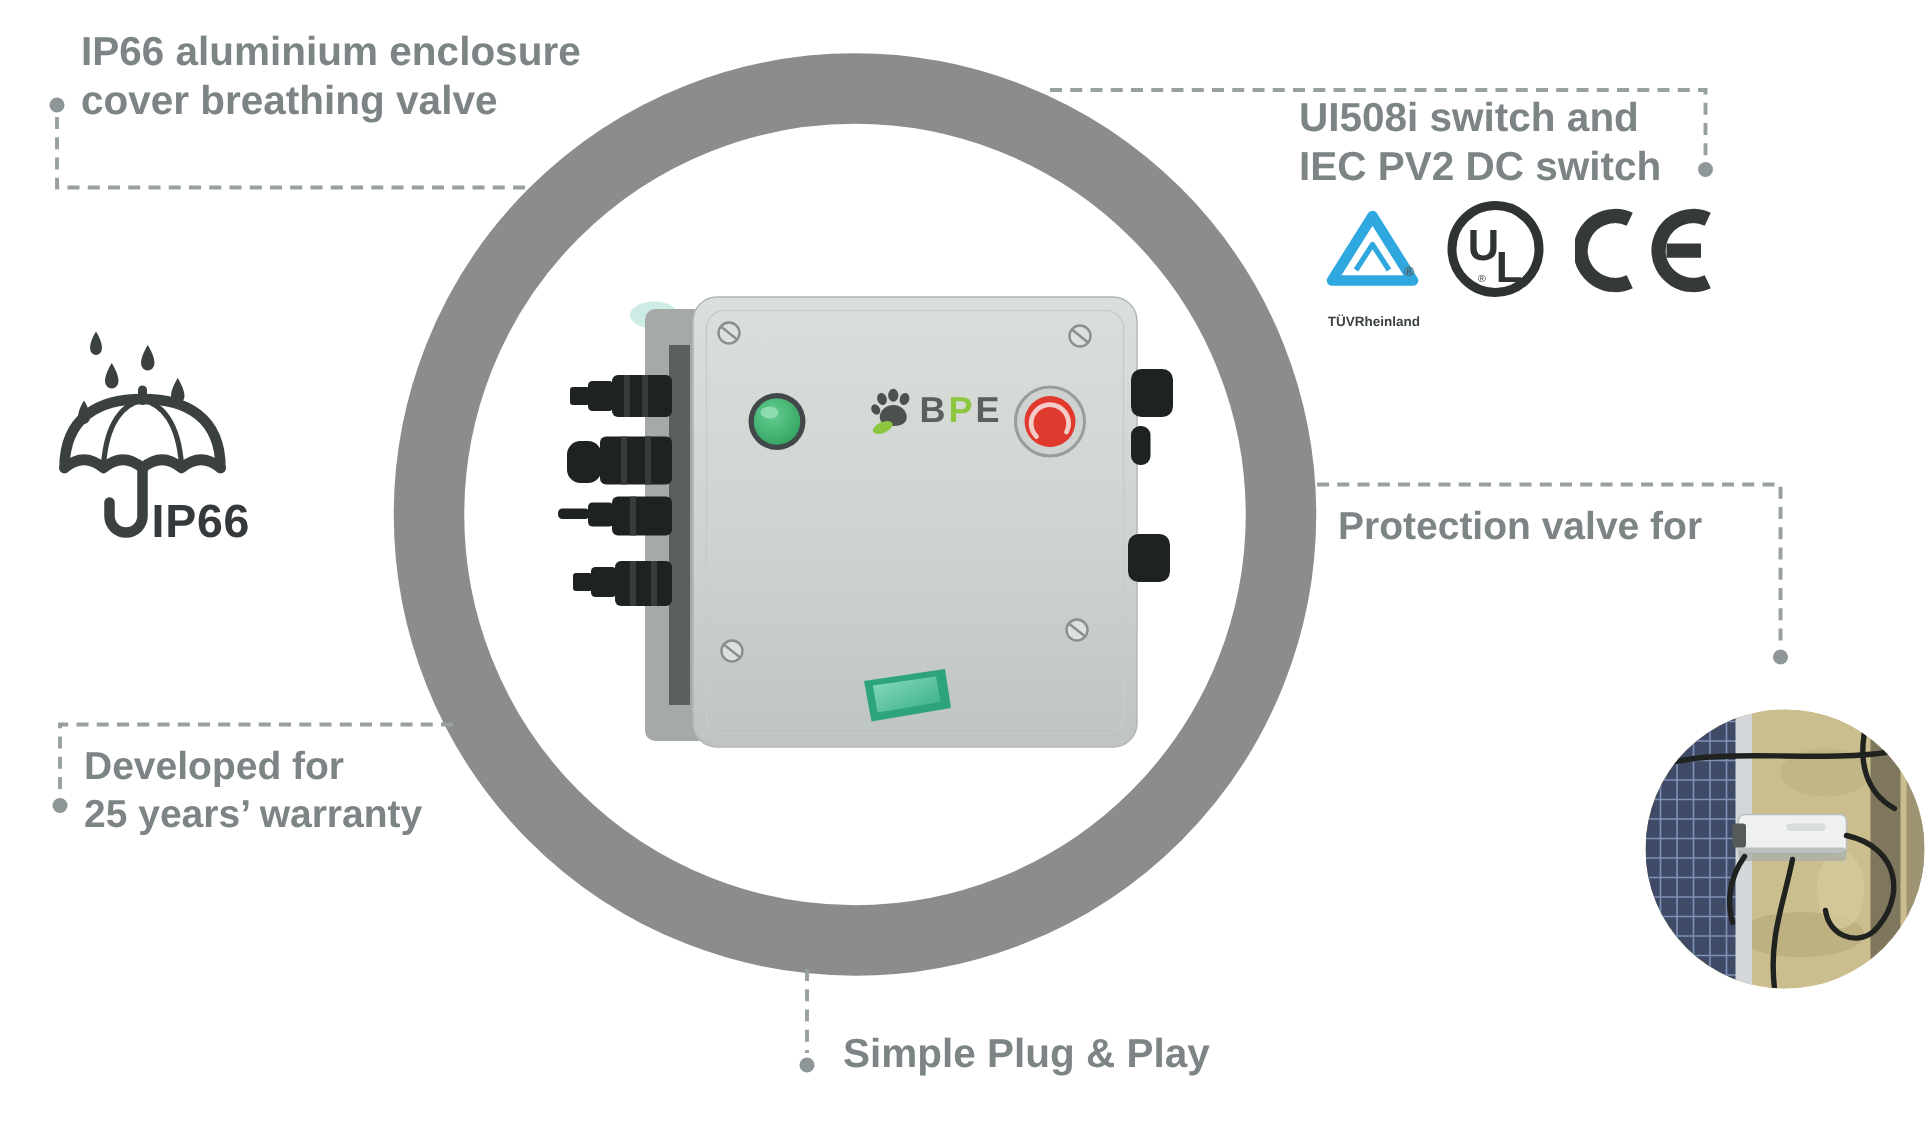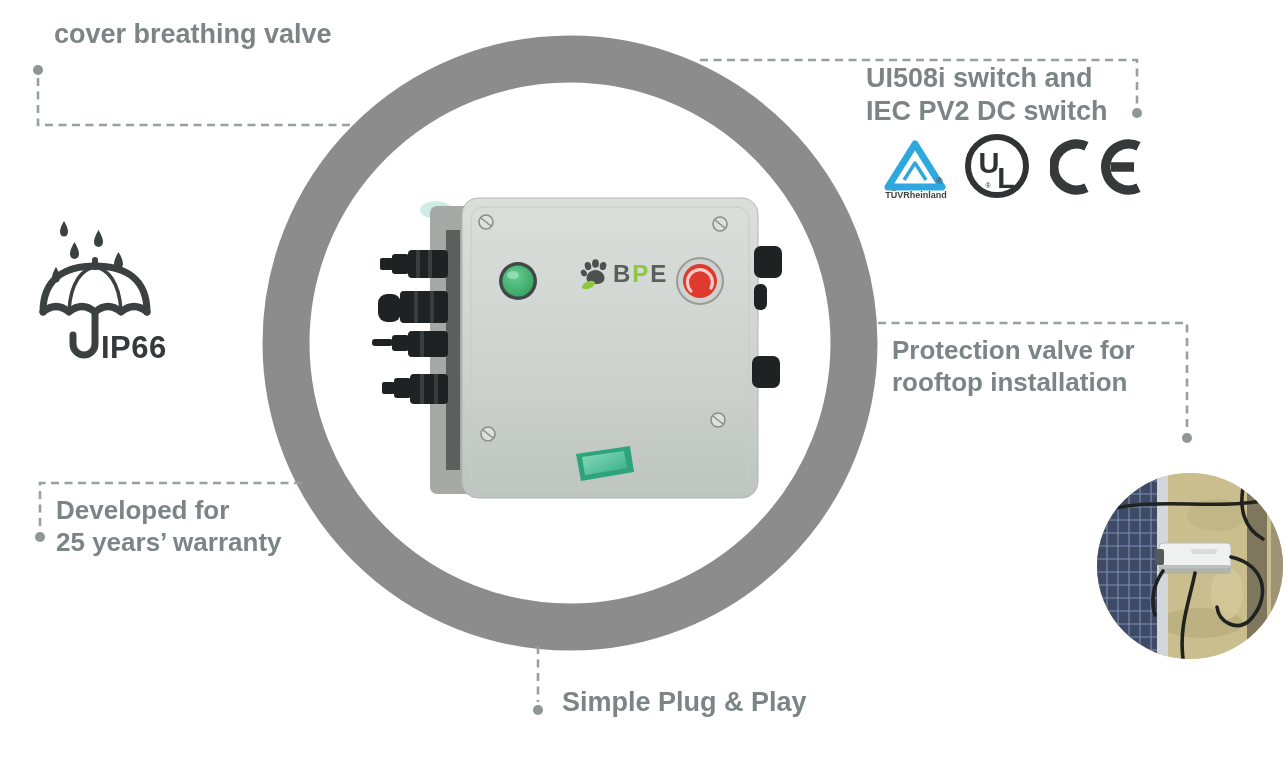--- a/index.html
+++ b/index.html
@@ -10,21 +10,21 @@
   .abs{position:absolute;}
   .callout{color:#7d8486;font-weight:800;font-size:27px;line-height:33px;letter-spacing:0;}
   .callout .line{white-space:nowrap;}
   .callout-sm{font-size:26px;line-height:32px;}
   svg{display:block;}
   .ip66-label{color:#35393b;font-weight:800;font-size:31px;letter-spacing:0.5px;text-align:right;}
   .brand{display:flex;align-items:center;gap:3px;}
   .brand-letters{font-size:24px;font-weight:800;letter-spacing:2px;line-height:1;}
   .brand-letters .b,.brand-letters .e{color:#595f5d;}
   .brand-letters .p{color:#8dc63f;}
-  .tuv-text{color:#3c4142;font-weight:700;font-size:9px;text-align:center;width:76px;white-space:nowrap;}
+  .tuv-text{color:#3c4142;font-weight:700;font-size:9px;text-align:center;width:76px;white-space:nowrap;margin-top:19px;}
   .photo{width:186px;height:186px;border-radius:50%;overflow:hidden;background:#cabe8e;}
 </style>
 </head>
 <body>
 
 <div class="canvas">
 
   <svg class="abs" style="left:250px;top:23px;" width="640" height="640" viewBox="0 0 640 640">
     <circle cx="320" cy="320" r="284" fill="none" stroke="#8c8c8c" stroke-width="47"></circle>
   </svg>
@@ -40,20 +40,21 @@
     <g fill="#8e9697">
       <circle cx="38" cy="70" r="5"></circle>
       <circle cx="1137" cy="113" r="5"></circle>
       <circle cx="1187" cy="438" r="5"></circle>
       <circle cx="40" cy="537" r="5"></circle>
       <circle cx="538" cy="710" r="5"></circle>
     </g>
   </svg>
 
   <div class="abs callout" style="left:54px;top:18px;">
+    <div class="line">IP66 aluminium enclosure</div>
     <div class="line">cover breathing valve</div>
   </div>
 
   <div class="abs callout" style="left:866px;top:62px;">
     <div class="line">UI508i switch and</div>
     <div class="line">IEC PV2 DC switch</div>
   </div>
 
   <svg class="abs" style="left:884px;top:138px;" width="62" height="54" viewBox="0 0 62 54">
     <path d="M31,6 L58,49 L4,49 Z" fill="none" stroke="#2fa8e0" stroke-width="7" stroke-linejoin="round"></path>
@@ -90,21 +91,20 @@
       <path d="M11,94 C11,60 34,48 63,48 C92,48 115,60 115,94" stroke-width="7"></path>
       <path d="M11,94 Q24,83 37,94 Q50,83 63,94 Q76,83 89,94 Q102,83 115,94" stroke-width="7"></path>
       <path d="M37,92 C39,64 50,51 63,49 M89,92 C87,64 76,51 63,49" stroke-width="3.5"></path>
       <path d="M63,94 L63,126 A11,11 0 0 1 41,126 L41,117" stroke-width="7"></path>
     </g>
   </svg>
   <div class="abs ip66-label" style="left:101px;top:330px;">IP66</div>
 
   <div class="abs callout callout-sm" style="left:892px;top:334px;">
     <div class="line">Protection valve for</div>
-    <div class="line">rooftop installation</div>
   </div>
 
   <div class="abs callout callout-sm" style="left:56px;top:494px;">
     <div class="line">Developed for</div>
     <div class="line">25 years’ warranty</div>
   </div>
 
   <div class="abs callout" style="left:562px;top:686px;">
     <div class="line">Simple Plug &amp; Play</div>
   </div>

